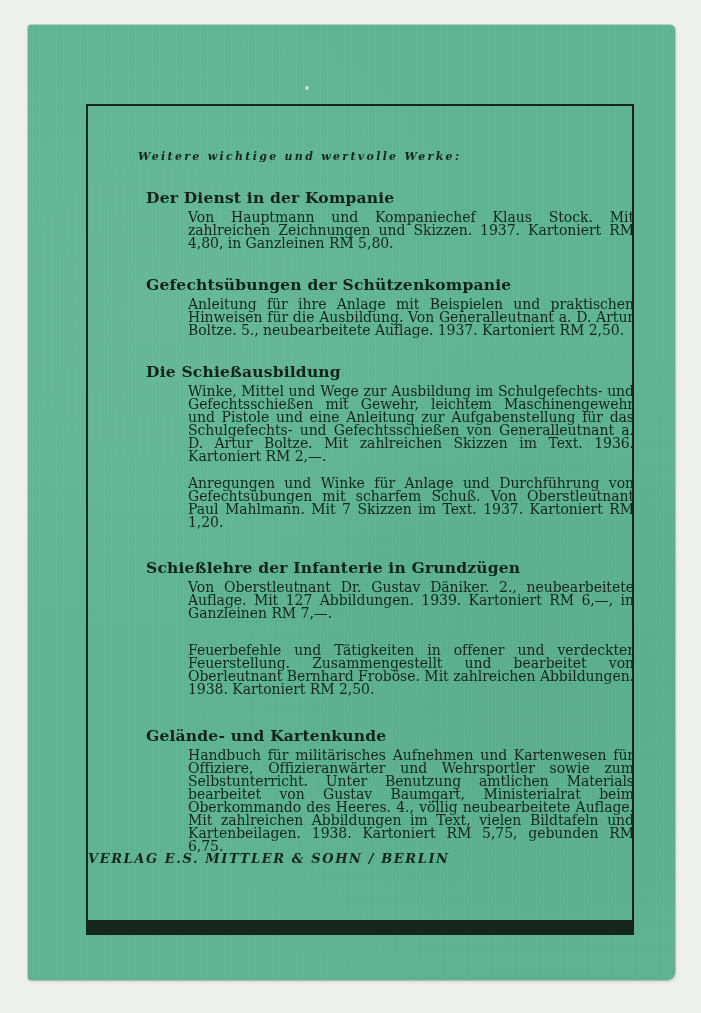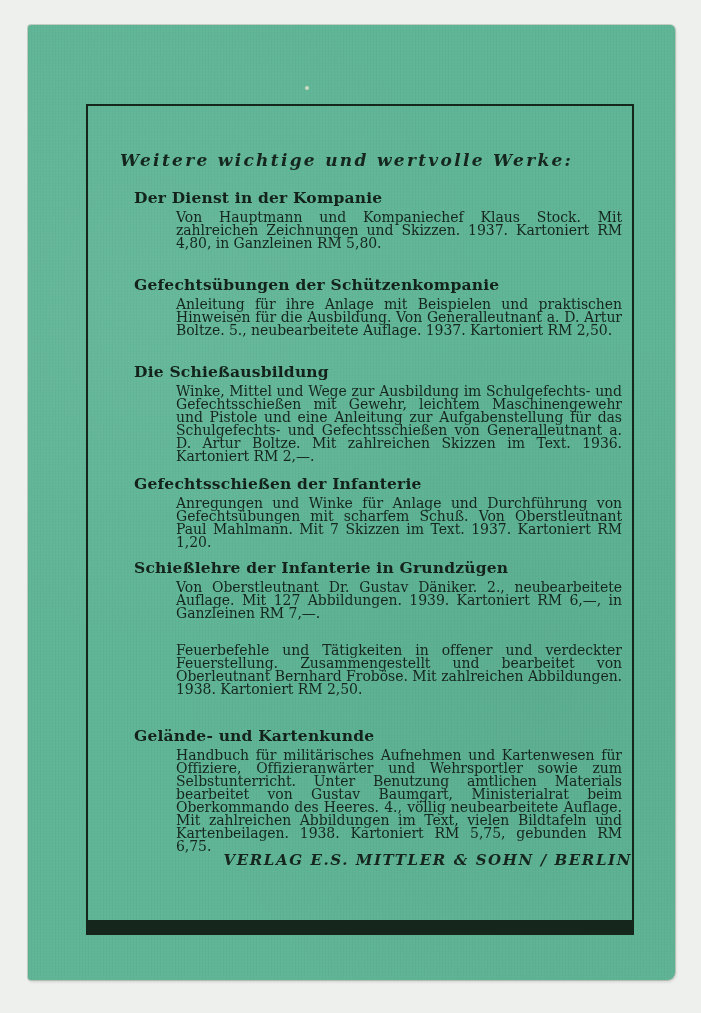--- a/index.html
+++ b/index.html
@@ -35,33 +35,33 @@
       top: 79px;
       width: 544px;
       height: 814px;
       border-left: 2px solid #15261d;
       border-top: 2px solid #15261d;
       border-right: 2px solid #15261d;
       border-bottom: 15px solid #15261d;
     }
     .intro {
       position: absolute;
-      left: 32px;
+      left: 50px;
       top: 44px;
       font-family: "DejaVu Serif", serif;
       font-style: italic;
       font-weight: bold;
-      font-size: 17px;
+      font-size: 11px;
       letter-spacing: 2.3px;
       color: #15261d;
       white-space: nowrap;
     }
     .entry {
       position: absolute;
-      left: 46px;
+      left: 58px;
       width: 488px;
     }
     .entry-title {
       font-family: "DejaVu Serif", serif;
       font-weight: bold;
       font-size: 15.5px;
       color: #13221a;
       letter-spacing: 0.2px;
       white-space: nowrap;
       line-height: 20px;
@@ -74,25 +74,25 @@
       line-height: 13px;
       color: #15261d;
       text-align: justify;
       letter-spacing: -0.05px;
     }
     .publisher {
       position: absolute;
       left: 0;
       width: 544px;
       top: 745px;
-      text-align: right;
+      text-align: left;
       font-family: "DejaVu Serif", serif;
       font-style: italic;
       font-weight: bold;
-      font-size: 15px;
+      font-size: 13px;
       letter-spacing: 1.6px;
       color: #15261d;
       white-space: nowrap;
     }
     .spot {
       position: absolute;
       left: 277px;
       top: 61px;
       width: 4px;
       height: 4px;
@@ -119,21 +119,20 @@
       <div class="entry-title">Gefechtsübungen der Schützenkompanie</div>
       <div class="entry-desc">Anleitung für ihre Anlage mit Beispielen und praktischen Hinweisen für die Ausbildung. Von Generalleutnant a. D. Artur Boltze. 5., neubearbeitete Auflage. 1937. Kartoniert RM 2,50.</div>
     </div>
 
     <div class="entry" style="top:256px;">
       <div class="entry-title">Die Schießausbildung</div>
       <div class="entry-desc">Winke, Mittel und Wege zur Ausbildung im Schulgefechts- und Gefechtsschießen mit Gewehr, leichtem Maschinengewehr und Pistole und eine Anleitung zur Aufgabenstellung für das Schulgefechts- und Gefechtsschießen von Generalleutnant a. D. Artur Boltze. Mit zahlreichen Skizzen im Text. 1936. Kartoniert RM 2,—.</div>
     </div>
 
     <div class="entry" style="top:368px;">
-      <div class="entry-title">Gefechtsschießen der Infanterie</div>
       <div class="entry-desc">Anregungen und Winke für Anlage und Durchführung von Gefechtsübungen mit scharfem Schuß. Von Oberstleutnant Paul Mahlmann. Mit 7 Skizzen im Text. 1937. Kartoniert RM 1,20.</div>
     </div>
 
     <div class="entry" style="top:452px;">
       <div class="entry-title">Schießlehre der Infanterie in Grundzügen</div>
       <div class="entry-desc">Von Oberstleutnant Dr. Gustav Däniker. 2., neubearbeitete Auflage. Mit 127 Abbildungen. 1939. Kartoniert RM 6,—, in Ganzleinen RM 7,—.</div>
     </div>
 
     <div class="entry" style="top:535px;">
       <div class="entry-desc">Feuerbefehle und Tätigkeiten in offener und verdeckter Feuerstellung. Zusammengestellt und bearbeitet von Oberleutnant Bernhard Froböse. Mit zahlreichen Abbildungen. 1938. Kartoniert RM 2,50.</div>

